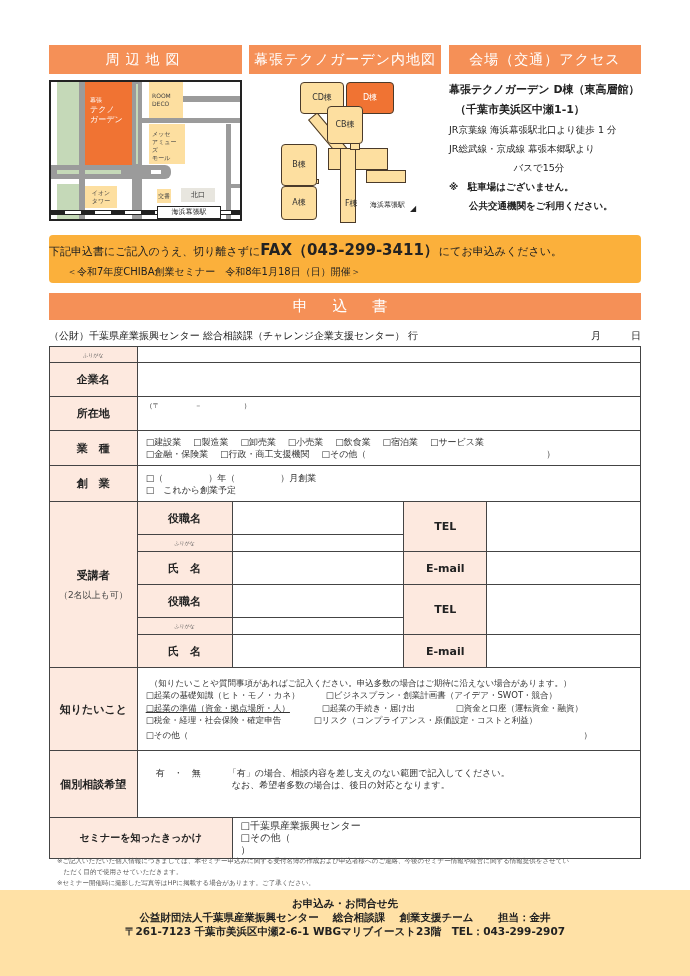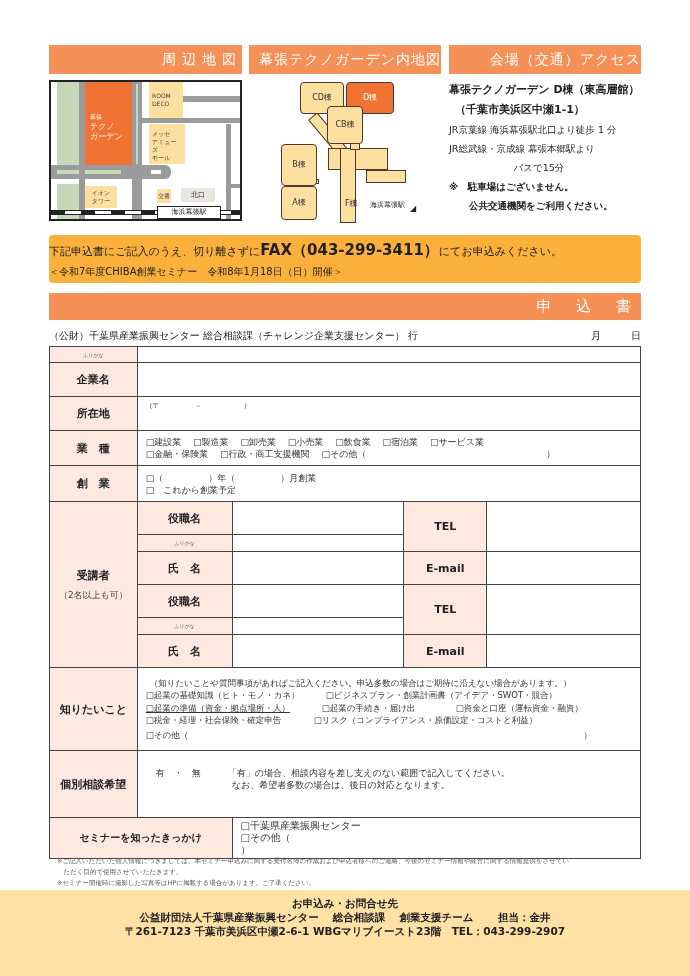--- a/index.html
+++ b/index.html
@@ -1,19 +1,19 @@
 <!DOCTYPE html>
 <html><head>
 <meta charset="utf-8">
 <style>
   * { box-sizing: border-box; margin: 0; padding: 0; }
   html, body { width: 690px; height: 976px; background: #ffffff; overflow: hidden; }
   body { font-family: "DejaVu Sans", "Liberation Sans", sans-serif; color: #222; position: relative; }
 
-  .hdr { position: absolute; height: 29px; background: #f59057; color: #fff; font-size: 14px; text-align: right; line-height: 29px; letter-spacing: 1px; }
+  .hdr { position: absolute; height: 29px; background: #f59057; color: #fff; font-size: 14px; text-align: center; line-height: 29px; letter-spacing: 1px; }
   .hdr.spaced { letter-spacing: 6px; }
 
   
   .map1 { position: absolute; left: 49px; top: 80px; width: 193px; height: 141px; border: 2px solid #222; background: #fff; overflow: hidden; }
   .m-abs { position: absolute; }
   .grey { background: #9b9b9b; }
   .green { background: #c5d9b8; }
   .tan { background: #fddfa0; font-size: 6px; color: #444; line-height: 8px; padding: 2px 3px; }
   .orange { background: #f07333; color: #fff; font-size: 8px; line-height: 10px; padding: 3px 5px; }
   .lightg { background: #e8e6df; font-size: 7px; color: #333; text-align: center; }
@@ -27,21 +27,21 @@
 
   
   .access { position: absolute; left: 449px; top: 80px; width: 200px; font-size: 10px; color: #222; }
   .access .b { font-weight: bold; font-size: 11px; line-height: 20px; }
   .access .n { font-size: 9.5px; line-height: 19px; }
 
   
   .fax { position: absolute; left: 49px; top: 235px; width: 592px; height: 48px; background: #fbb03b; border-radius: 4px; color: #222; }
   .fax .l1 { font-size: 11px; line-height: 26px; padding-top: 2px; }
   .fax .l1 .big { font-size: 15px; font-weight: bold; }
-  .fax .l2 { font-size: 10px; line-height: 14px; }
+  .fax .l2 { font-size: 10px; line-height: 14px; padding-left: 18px; }
 
   .addr-line { position: absolute; left: 49px; top: 329px; width: 592px; font-size: 10px; color: #222; }
   .addr-line .md { position: absolute; right: 0; top: 0; }
 
   
   table.form { position: absolute; left: 49px; top: 346px; width: 592px; border-collapse: collapse; font-size: 9px; }
   table.form td { border: 1.5px solid #444; vertical-align: middle; }
   td.lab { background: #fde9df; text-align: center; font-weight: bold; font-size: 11px; color: #222; }
   td.lab.small { font-size: 5px; font-weight: normal; color: #555; }
   td.val { background: #fff; padding: 2px 8px; font-size: 9px; color: #333; line-height: 12px; }
@@ -56,21 +56,21 @@
 <body>
 
 <div class="hdr spaced" style="left:49px;top:45px;width:193px;">周辺地図</div>
 <div class="hdr" style="left:249px;top:45px;width:192px;">幕張テクノガーデン内地図</div>
 <div class="hdr" style="left:449px;top:45px;width:192px;">会場（交通）アクセス</div>
 
 <div class="map1">
   <div class="m-abs green" style="left:6px;top:0;width:22px;height:90px;"></div>
   <div class="m-abs green" style="left:6px;top:102px;width:22px;height:40px;"></div>
   <div class="m-abs grey" style="left:28px;top:0;width:6px;height:140px;"></div>
-  <div class="m-abs orange" style="left:34px;top:0;width:47px;height:83px;padding-top:30px;">
+  <div class="m-abs orange" style="left:34px;top:0;width:47px;height:83px;padding-top:13px;">
     <div style="font-size:6px;">幕張</div>
     <div>テクノ</div>
     <div>ガーデン</div>
   </div>
   <div class="m-abs grey" style="left:81px;top:0;width:10px;height:140px;"></div>
   <div class="m-abs green" style="left:85px;top:2px;width:2px;height:80px;"></div>
   <div class="m-abs grey" style="left:0;top:83px;width:120px;height:14px;border-radius:0 6px 6px 0;"></div>
   <div class="m-abs green" style="left:6px;top:88px;width:22px;height:4px;"></div>
   <div class="m-abs green" style="left:34px;top:88px;width:36px;height:4px;"></div>
   <div class="m-abs" style="left:100px;top:88px;width:10px;height:4px;background:#fff;"></div>

